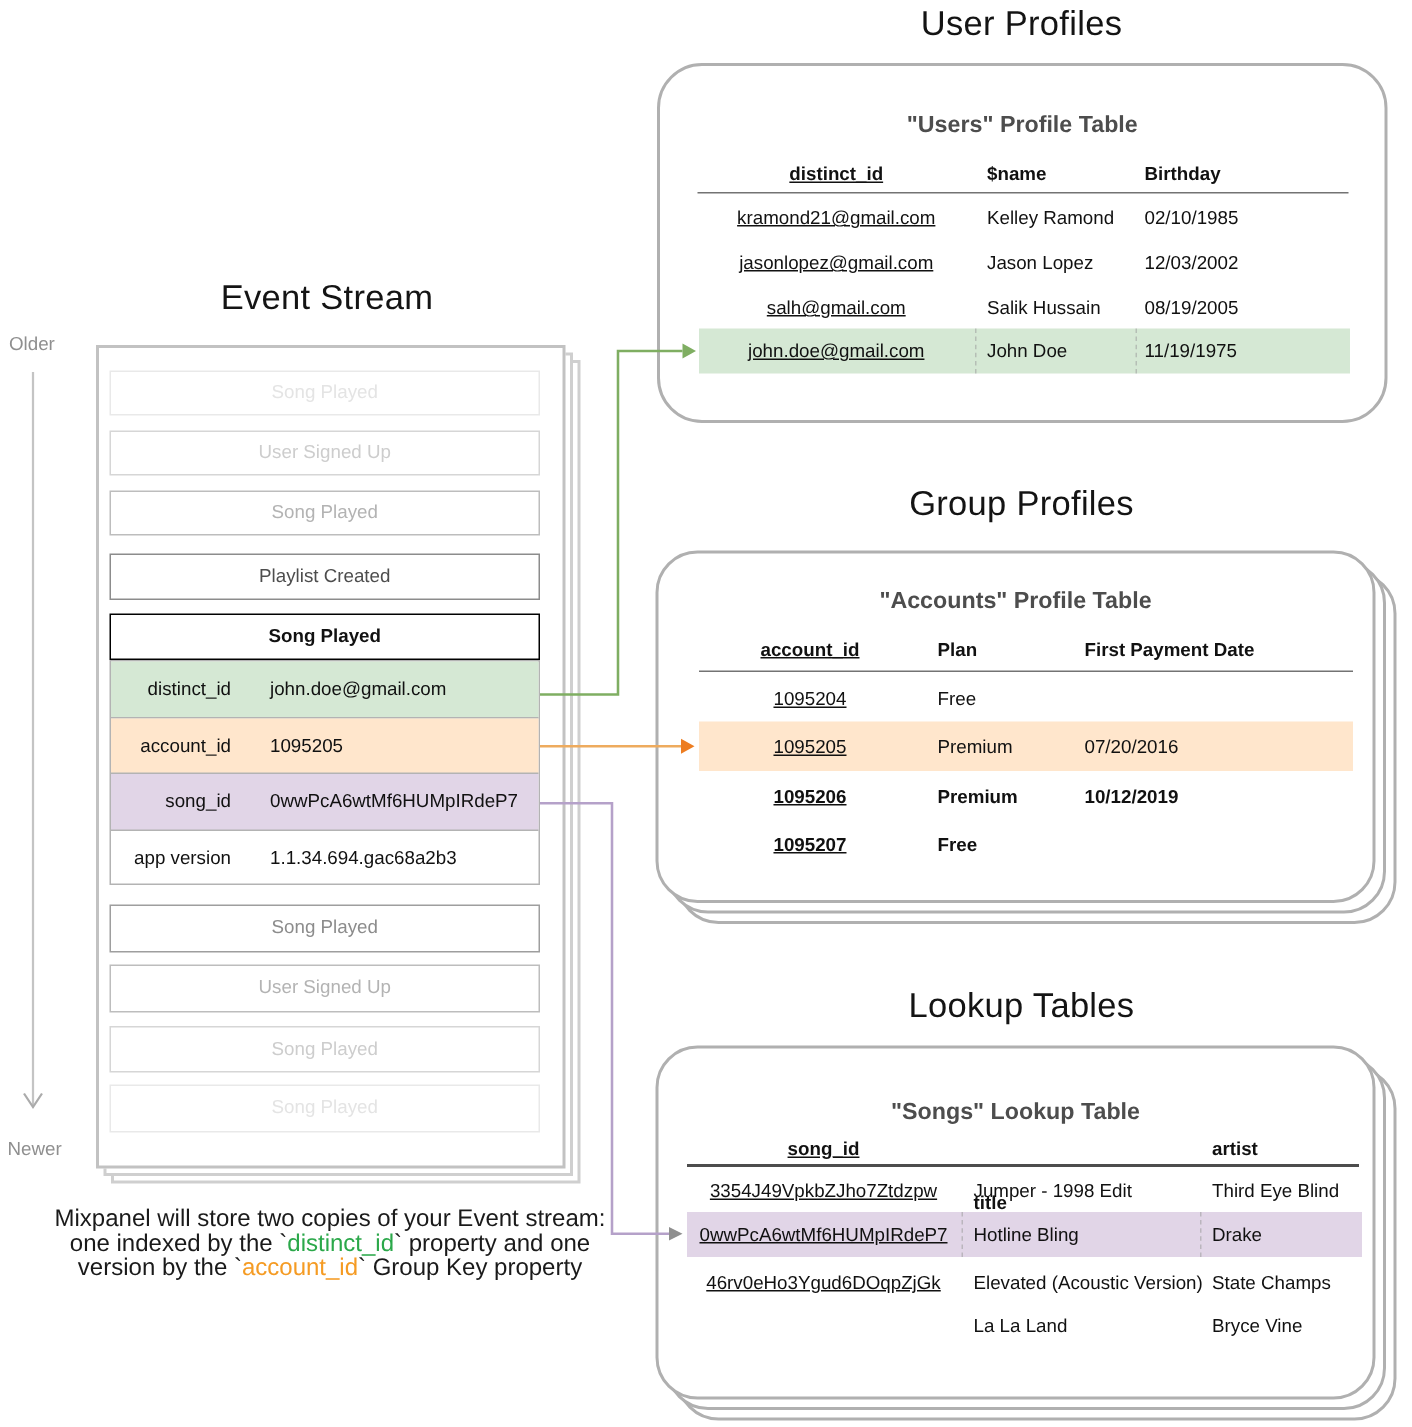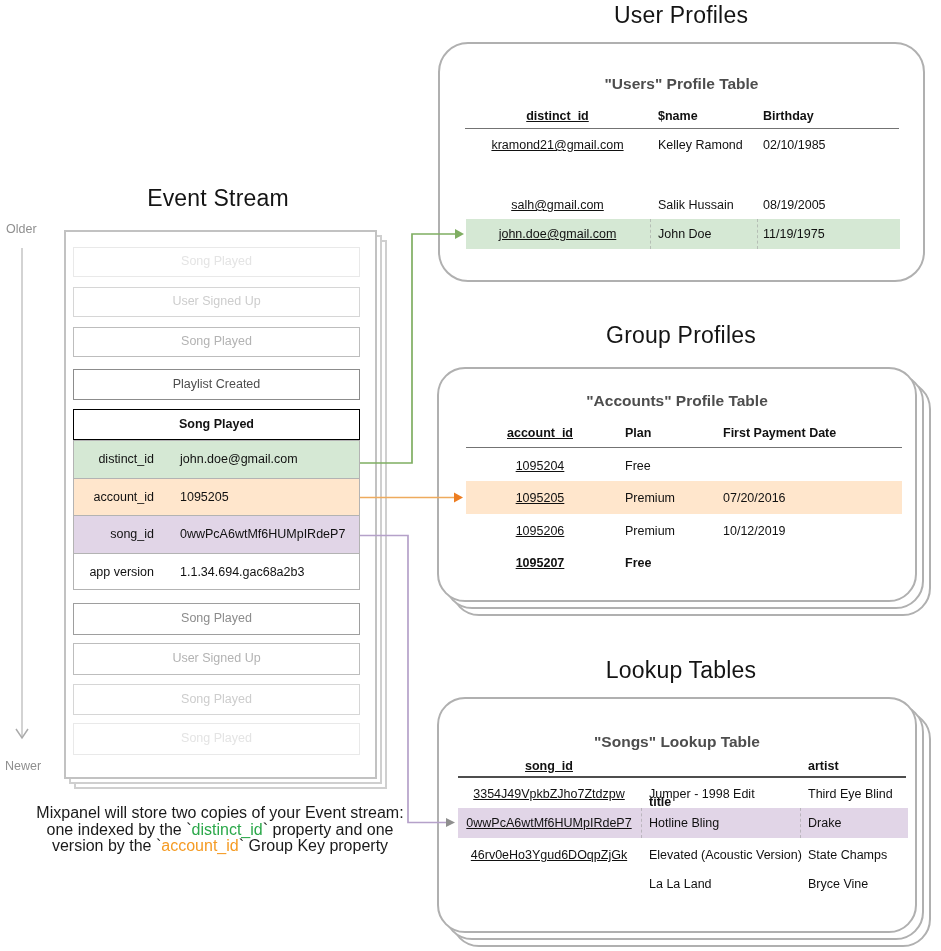--- a/index.html
+++ b/index.html
@@ -105,20 +105,25 @@
     <div class="cell th" style="left:658px;">$name</div>
     <div class="cell th" style="left:763px;">Birthday</div>
   </div>
   <div class="abs hrule" style="left:465px;top:128px;width:434px;z-index:2;"></div>
 
   <div class="abs" style="left:0;top:130px;width:941px;height:30px;z-index:2;">
     <div class="cell center td keycol" style="left:465px;width:185px;">kramond21@gmail.com</div>
     <div class="cell td" style="left:658px;">Kelley Ramond</div>
     <div class="cell td" style="left:763px;">02/10/1985</div>
   </div>
+  <div class="abs" style="left:0;top:160px;width:941px;height:30px;z-index:2;">
+    <div class="cell center td keycol" style="left:465px;width:185px;">jasonlopez@gmail.com</div>
+    <div class="cell td" style="left:658px;">Jason Lopez</div>
+    <div class="cell td" style="left:763px;">12/03/2002</div>
+  </div>
   <div class="abs" style="left:0;top:190px;width:941px;height:30px;z-index:2;">
     <div class="cell center td keycol" style="left:465px;width:185px;">salh@gmail.com</div>
     <div class="cell td" style="left:658px;">Salik Hussain</div>
     <div class="cell td" style="left:763px;">08/19/2005</div>
   </div>
   <div class="abs hl-green" style="left:466px;top:219px;width:434px;height:30px;z-index:2;">
     <div class="vdash abs" style="left:184px;top:0;height:100%;"></div>
     <div class="vdash abs" style="left:291px;top:0;height:100%;"></div>
   </div>
   <div class="abs" style="left:0;top:219px;width:941px;height:30px;z-index:3;">
@@ -141,21 +146,21 @@
     <div class="cell center td keycol" style="left:466px;width:148px;">1095204</div>
     <div class="cell td" style="left:625px;">Free</div>
     <div class="cell td" style="left:723px;"></div>
   </div>
   <div class="abs hl-orange" style="left:466px;top:481px;width:436px;height:33px;z-index:2;"></div>
   <div class="abs" style="left:0;top:481px;width:941px;height:33px;z-index:3;">
     <div class="cell center td keycol" style="left:466px;width:148px;">1095205</div>
     <div class="cell td" style="left:625px;">Premium</div>
     <div class="cell td" style="left:723px;">07/20/2016</div>
   </div>
-  <div class="abs" style="left:0;top:514px;width:821px;height:33px;z-index:2;">
+  <div class="abs" style="left:0;top:514px;width:821px;height:33px;z-index:2;font-weight:bold;">
     <div class="cell center td keycol" style="left:466px;width:148px;">1095206</div>
     <div class="cell td" style="left:625px;">Premium</div>
     <div class="cell td" style="left:723px;">10/12/2019</div>
   </div>
   <div class="abs" style="left:0;top:547px;width:941px;height:31px;z-index:2;font-weight:bold;">
     <div class="cell center td keycol" style="left:466px;width:148px;">1095207</div>
     <div class="cell td" style="left:625px;">Free</div>
     <div class="cell td" style="left:723px;"></div>
   </div>
 

